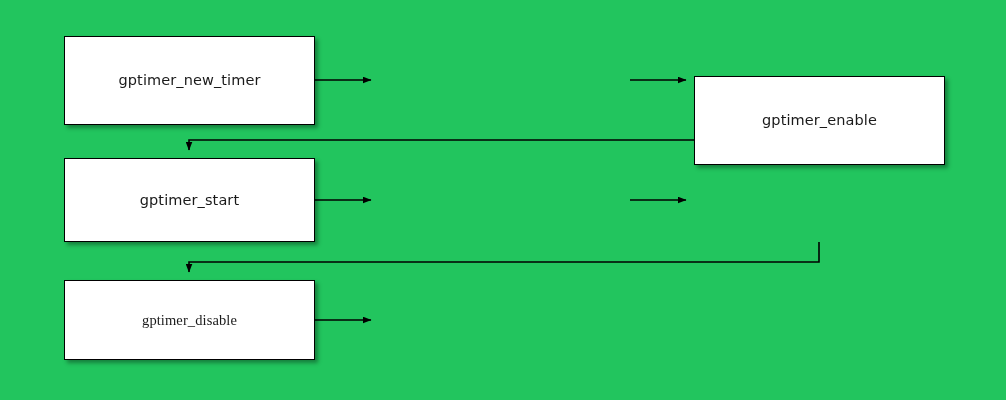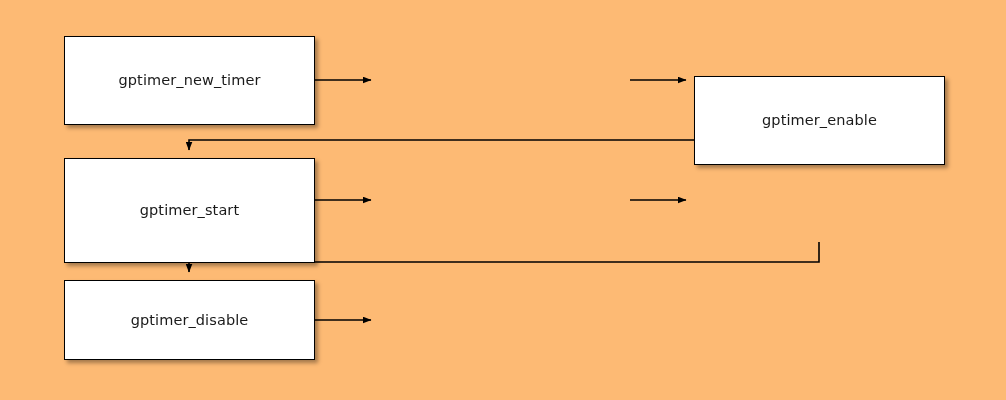--- a/index.html
+++ b/index.html
@@ -8,21 +8,21 @@
     padding: 0;
     background: #ffffff;
   }
   body {
     font-family: "DejaVu Sans", sans-serif;
   }
   #diagram-root {
     position: relative;
     width: 1006px;
     height: 400px;
-    background: #fdba74;
+    background: #22c55e;
     overflow: hidden;
   }
   #connector-layer {
     position: absolute;
     left: 0;
     top: 0;
     width: 1006px;
     height: 400px;
   }
   .node {
@@ -54,22 +54,22 @@
   .node.running .node-label {
     color: #1a1a1a;
   }
 
   
   .col-left   { left: 64px;  width: 251px; }
   .col-mid    { left: 379px; width: 251px; }
   .col-right  { left: 694px; width: 251px; margin-top: 40px; }
 
   .row-1 { top: 36px;  height: 89px; }
-  .row-2 { top: 158px; height: 105px; }
-  .row-3 { top: 280px; height: 80px; }
+  .row-2 { top: 158px; height: 84px; }
+  .row-3 { top: 280px; height: 80px; font-family: Liberation Serif, serif; }
 </style>
 </head>
 <body>
 
 <div id="diagram-root">
 
   <svg id="connector-layer" viewBox="0 0 1006 400" width="1006" height="400" xmlns="http://www.w3.org/2000/svg">
     <defs>
       <marker id="arrowhead" markerWidth="9" markerHeight="7" refX="8.5" refY="3.5" orient="auto" markerUnits="userSpaceOnUse">
         <polygon points="0 0, 9 3.5, 0 7" fill="#000000"></polygon>

